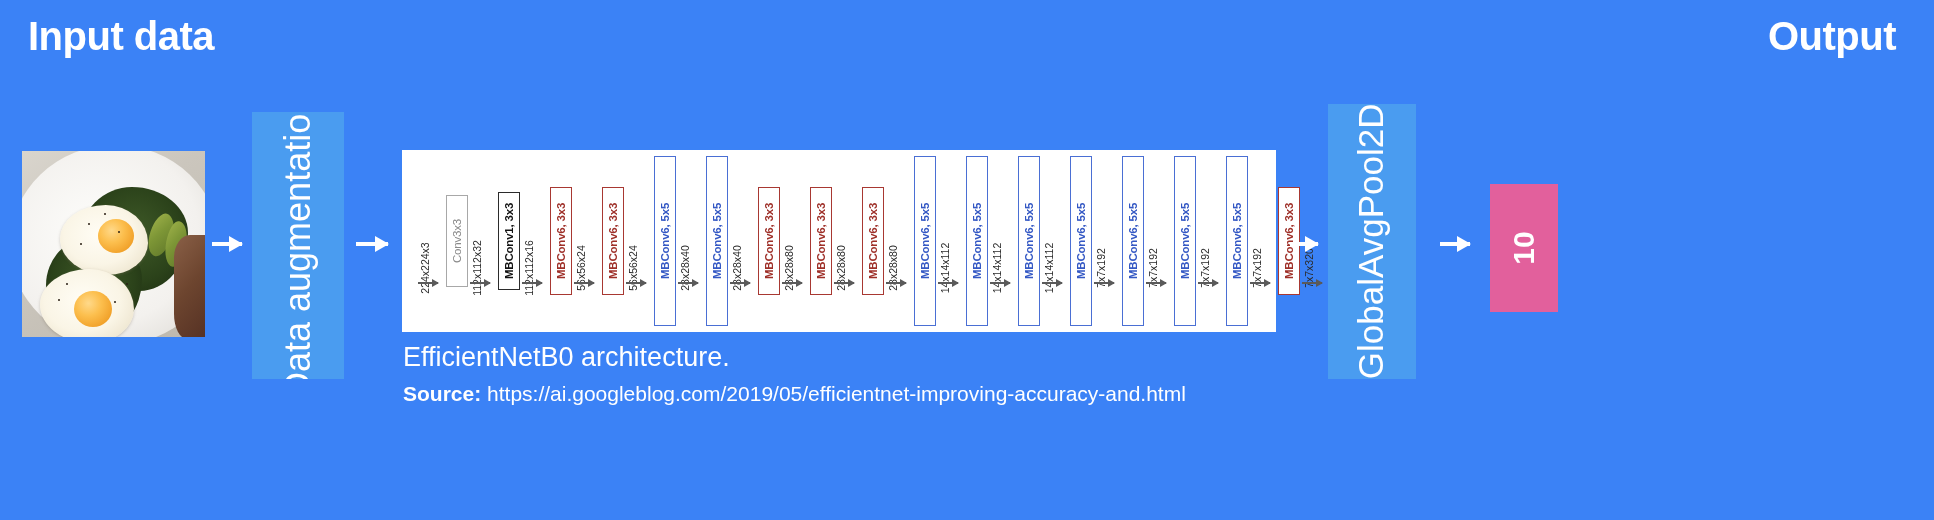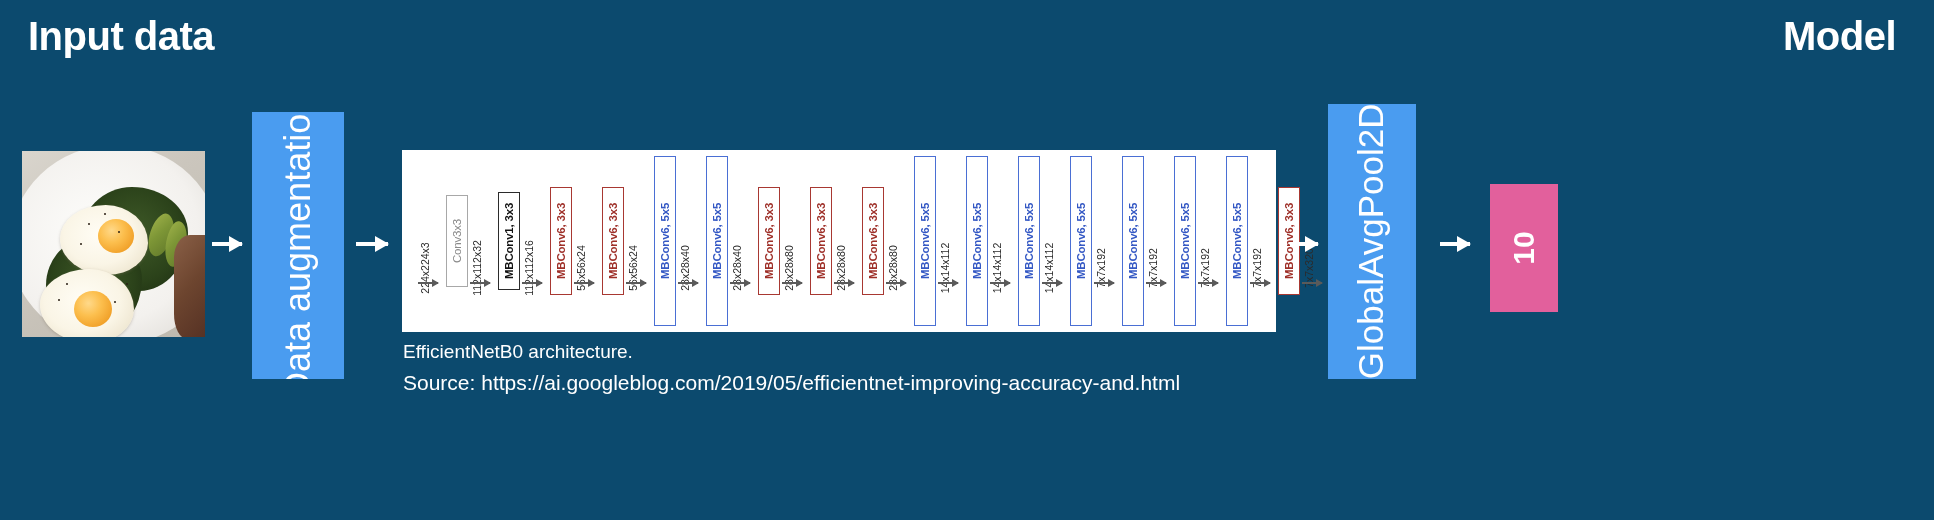--- a/index.html
+++ b/index.html
@@ -10,21 +10,21 @@
     width: 1934px;
     height: 520px;
     overflow: hidden;
     font-family: "Liberation Sans", sans-serif;
   }
 
   #root {
     position: relative;
     width: 1934px;
     height: 520px;
-    background: #0c4a6e;
+    background: #3b82f6;
   }
 
   
   .section-title {
     position: absolute;
     color: #ffffff;
     font-weight: 700;
     font-size: 40px;
     letter-spacing: -0.5px;
     white-space: nowrap;
@@ -222,32 +222,32 @@
     border-left:7px solid #5a5a5a;
   }
 
   
   #caption {
     position: absolute;
     left: 403px; top: 338px;
     color: #ffffff;
     font-family: "Liberation Sans", sans-serif;
   }
-  #caption .line1 { font-size: 19px; font-weight: 400; line-height: 1.45; }
+  #caption .line1 { font-size: 27px; font-weight: 400; line-height: 1.45; }
   #caption .line2 { font-size: 21px; line-height: 1.45; margin-top: 2px; }
-  #caption .src-label { font-weight: 400; margin-top: 8px; }
+  #caption .src-label { font-weight: 700; margin-top: 8px; }
   #caption .src-url { color:#ffffff; }
 </style>
 </head>
 <body>
 
 <div id="root">
 
   <div class="section-title" id="title-input">Input data</div>
-  <div class="section-title" id="title-output">Model</div>
+  <div class="section-title" id="title-output">Output</div>
 
   <div id="input-photo">
     <div class="photo-inner">
       <div class="counter"></div>
       <div class="plate"></div>
 
       <div class="spinach" style="left:58px; top:36px; width:108px; height:104px;"></div>
       <div class="spinach" style="left:24px; top:86px; width:96px; height:96px;"></div>
 
       <div class="egg" style="left:38px; top:54px; width:88px; height:70px;"></div>

